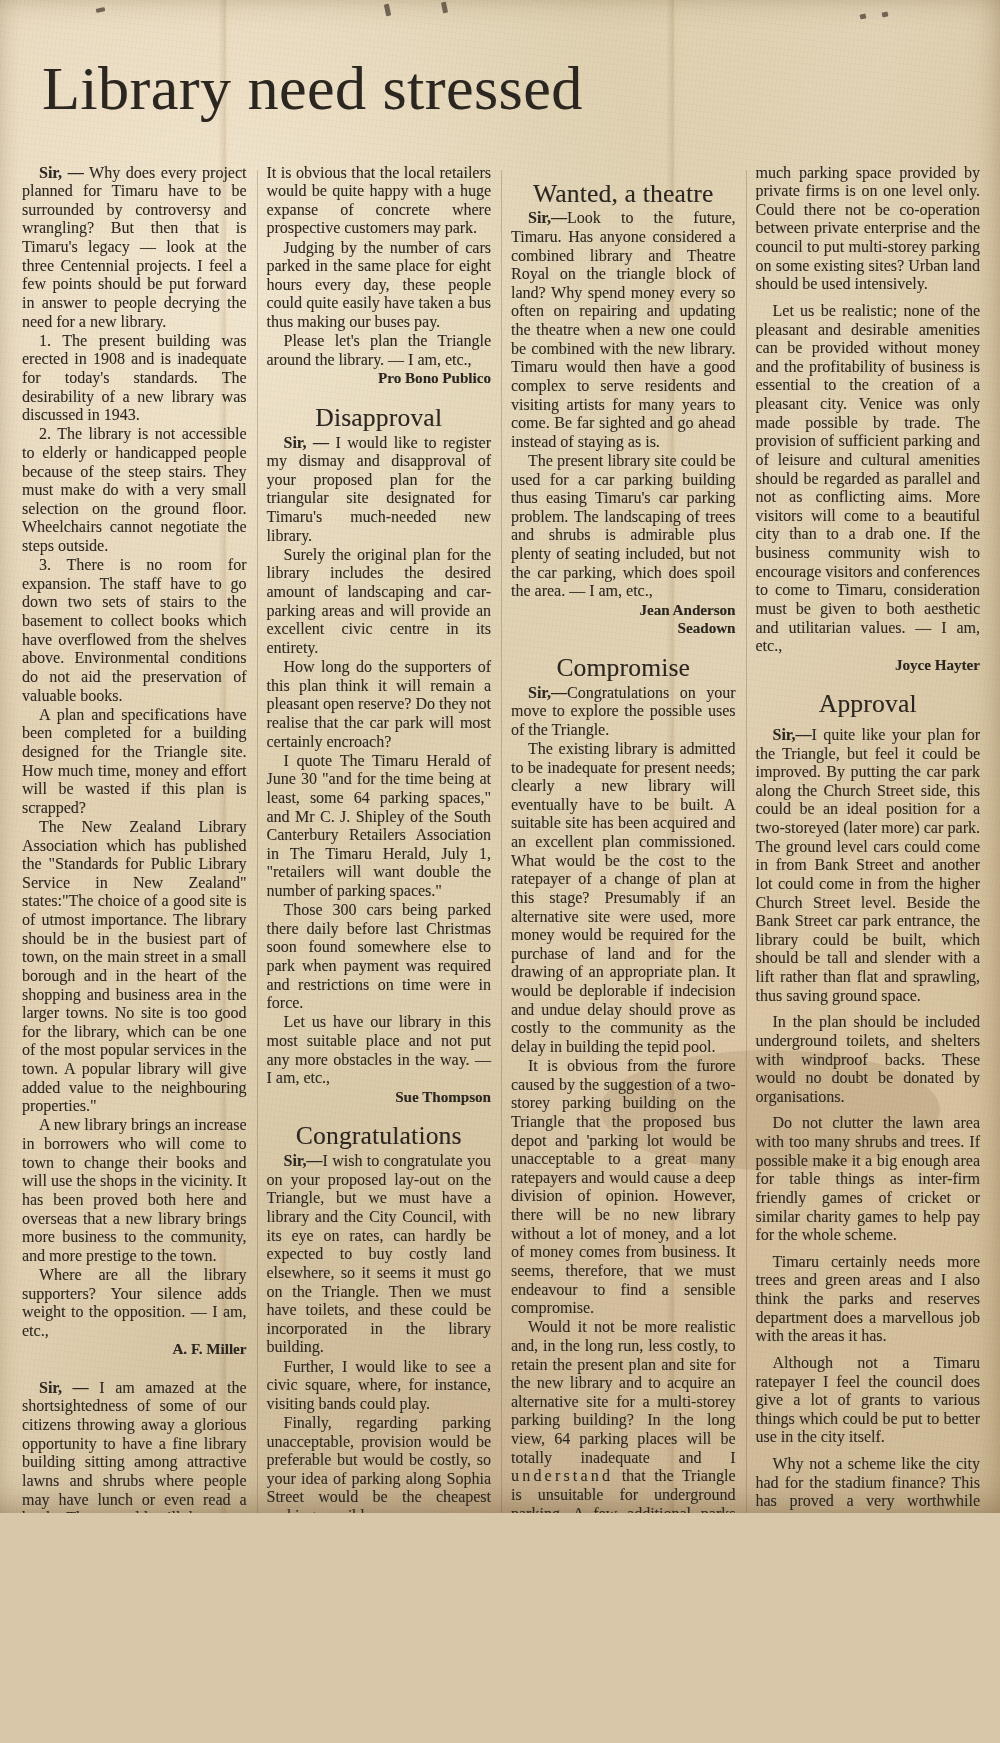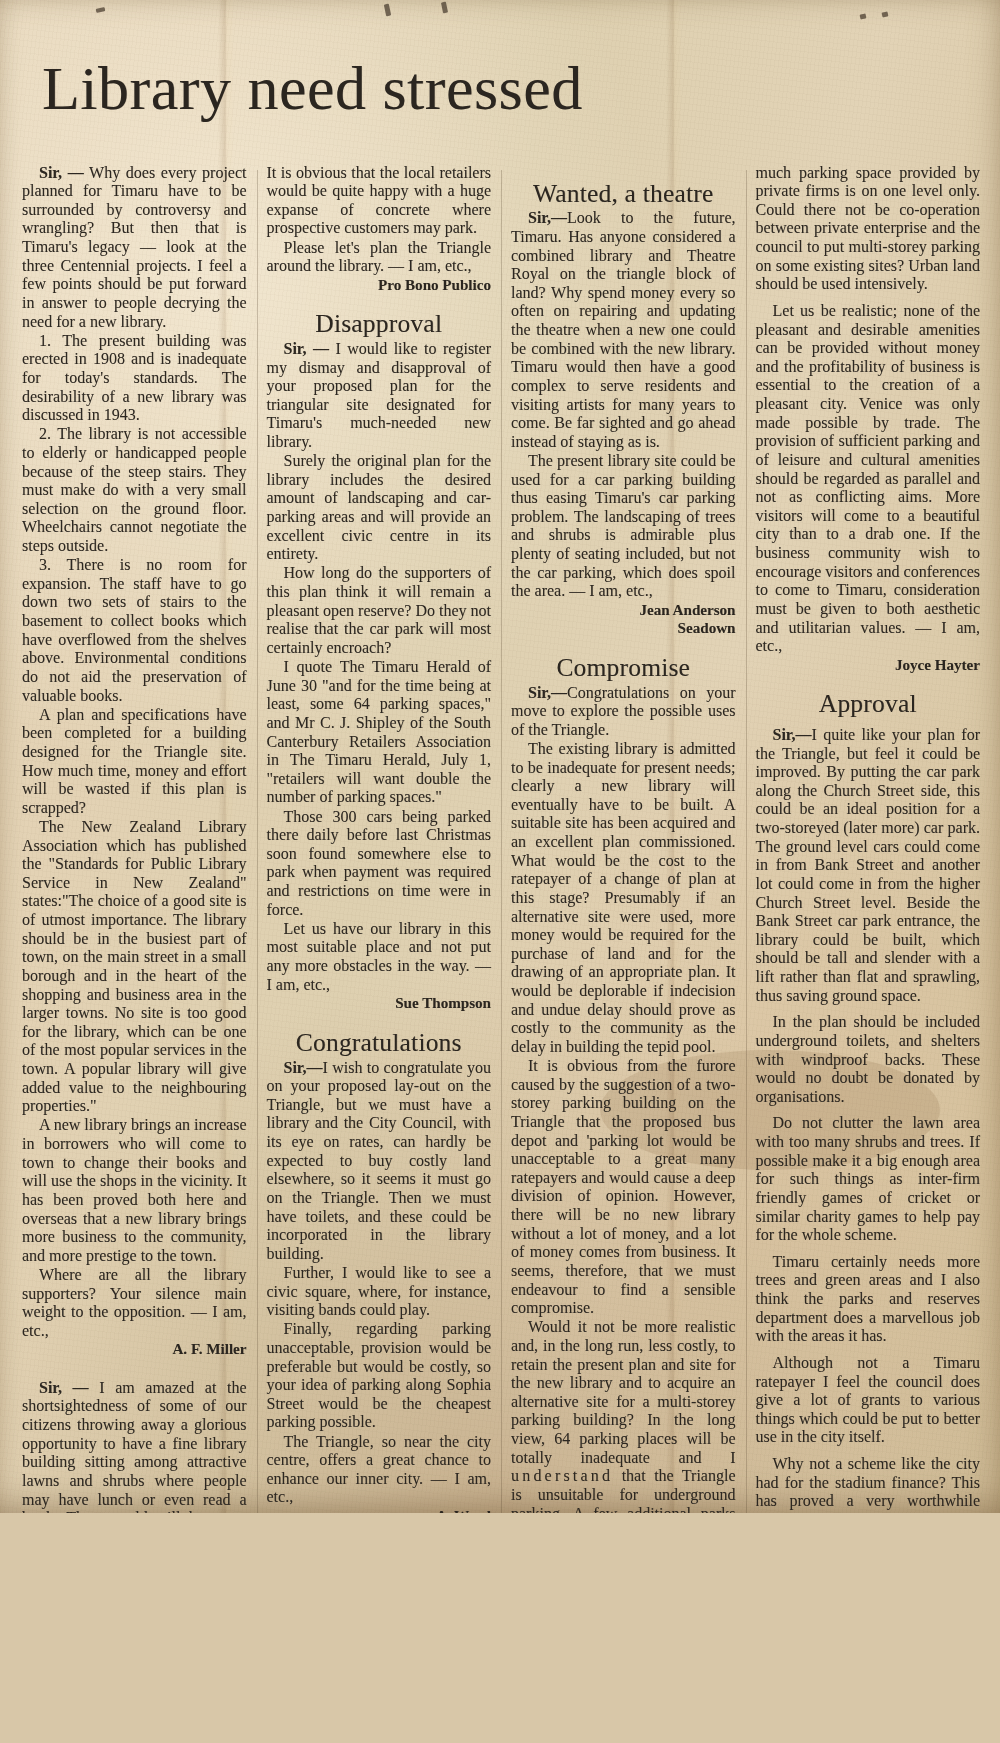--- a/index.html
+++ b/index.html
@@ -182,27 +182,28 @@
 
   <div class="cols">
     <div class="col">
         <p><span class="lead">Sir, —</span><span> Why does every project planned for Timaru have to be surrounded by controversy and wrangling? But then that is Timaru's legacy — look at the three Centennial projects. I feel a few points should be put forward in answer to people decrying the need for a new library.</span></p>
         <p>1. The present building was erected in 1908 and is inadequate for today's standards. The desirability of a new library was discussed in 1943.</p>
         <p>2. The library is not accessible to elderly or handicapped people because of the steep stairs. They must make do with a very small selection on the ground floor. Wheelchairs cannot negotiate the steps outside.</p>
         <p>3. There is no room for expansion. The staff have to go down two sets of stairs to the basement to collect books which have overflowed from the shelves above. Environmental conditions do not aid the preservation of valuable books.</p>
         <p>A plan and specifications have been completed for a building designed for the Triangle site. How much time, money and effort will be wasted if this plan is scrapped?</p>
         <p>The New Zealand Library Association which has published the "Standards for Public Library Service in New Zealand" states:"The choice of a good site is of utmost importance. The library should be in the busiest part of town, on the main street in a small borough and in the heart of the shopping and business area in the larger towns. No site is too good for the library, which can be one of the most popular services in the town. A popular library will give added value to the neighbouring properties."</p>
         <p>A new library brings an increase in borrowers who will come to town to change their books and will use the shops in the vicinity. It has been proved both here and overseas that a new library brings more business to the community, and more prestige to the town.</p>
-        <p>Where are all the library supporters? Your silence main weight to the opposition. — I am, etc.,</p>
+        <p>Where are all the library supporters? Your silence adds weight to the opposition. — I am, etc.,</p>
         <p class="sig">A. F. Miller</p>
         <div class="blockgap"></div>
         <p><span class="lead">Sir, —</span><span> I am amazed at the shortsightedness of some of our citizens throwing away a glorious opportunity to have a fine library building sitting among attractive lawns and shrubs where people may have lunch or even read a book. There could still be some parking.</span></p>
       </div>
     <div class="col">
         <p class="noindent">It is obvious that the local retailers would be quite happy with a huge expanse of concrete where prospective customers may park.</p>
+        <p>Judging by the number of cars parked in the same place for eight hours every day, these people could quite easily have taken a bus thus making our buses pay.</p>
         <p>Please let's plan the Triangle around the library. — I am, etc.,</p>
         <p class="sig">Pro Bono Publico</p>
         <h2 class="sub">Disapproval</h2>
         <p><span class="lead">Sir, —</span><span> I would like to register my dismay and disapproval of your proposed plan for the triangular site designated for Timaru's much-needed new library.</span></p>
         <p>Surely the original plan for the library includes the desired amount of landscaping and car-parking areas and will provide an excellent civic centre in its entirety.</p>
         <p>How long do the supporters of this plan think it will remain a pleasant open reserve? Do they not realise that the car park will most certainly encroach?</p>
         <p>I quote The Timaru Herald of June 30 "and for the time being at least, some 64 parking spaces," and Mr C. J. Shipley of the South Canterbury Retailers Association in The Timaru Herald, July 1, "retailers will want double the number of parking spaces."</p>
         <p>Those 300 cars being parked there daily before last Christmas soon found somewhere else to park when payment was required and restrictions on time were in force.</p>
         <p>Let us have our library in this most suitable place and not put any more obstacles in the way. — I am, etc.,</p>
         <p class="sig">Sue Thompson</p>
@@ -225,21 +226,21 @@
         <p>It is obvious from the furore caused by the suggestion of a two-storey parking building on the Triangle that the proposed bus depot and 'parking lot would be unacceptable to a great many ratepayers and would cause a deep division of opinion. However, there will be no new library without a lot of money, and a lot of money comes from business. It seems, therefore, that we must endeavour to find a sensible compromise.</p>
         <p>Would it not be more realistic and, in the long run, less costly, to retain the present plan and site for the new library and to acquire an alternative site for a multi-storey parking building? In the long view, 64 parking places will be totally inadequate and I <span class="spread">understand</span> that the Triangle is unsuitable for underground parking. A few additional parks could probably be provided by altering the lay-out of the council car-park on the Terrace, where there seems to be a great deal of waste space. It is also unfortunate that</p>
       </div>
     <div class="col">
         <p class="noindent">much parking space provided by private firms is on one level only. Could there not be co-operation between private enterprise and the council to put multi-storey parking on some existing sites? Urban land should be used intensively.</p>
         <p class="gap">Let us be realistic; none of the pleasant and desirable amenities can be provided without money and the profitability of business is essential to the creation of a pleasant city. Venice was only made possible by trade. The provision of sufficient parking and of leisure and cultural amenities should be regarded as parallel and not as conflicting aims. More visitors will come to a beautiful city than to a drab one. If the business community wish to encourage visitors and conferences to come to Timaru, consideration must be given to both aesthetic and utilitarian values. — I am, etc.,</p>
         <p class="sig">Joyce Hayter</p>
         <h2 class="sub">Approval</h2>
         <p class="gap"><span class="lead">Sir,—</span><span>I quite like your plan for the Triangle, but feel it could be improved. By putting the car park along the Church Street side, this could be an ideal position for a two-storeyed (later more) car park. The ground level cars could come in from Bank Street and another lot could come in from the higher Church Street level. Beside the Bank Street car park entrance, the library could be built, which should be tall and slender with a lift rather than flat and sprawling, thus saving ground space.</span></p>
         <p class="gap">In the plan should be included underground toilets, and shelters with windproof backs. These would no doubt be donated by organisations.</p>
-        <p class="gap">Do not clutter the lawn area with too many shrubs and trees. If possible make it a big enough area for such things as inter-firm friendly games of cricket or similar charity games to help pay for the whole scheme.</p>
+        <p class="gap">Do not clutter the lawn area with too many shrubs and trees. If possible make it a big enough area for table things as inter-firm friendly games of cricket or similar charity games to help pay for the whole scheme.</p>
         <p class="gap">Timaru certainly needs more trees and green areas and I also think the parks and reserves department does a marvellous job with the areas it has.</p>
         <p class="gap">Although not a Timaru ratepayer I feel the council does give a lot of grants to various things which could be put to better use in the city itself.</p>
         <p class="gap">Why not a scheme like the city had for the stadium finance? This has proved a very worthwhile asset, as the new library would. — I am, etc.,</p>
         <p class="sig">Country Girl</p>
       </div>
   </div>
 
 </div>
 
 </body></html>

